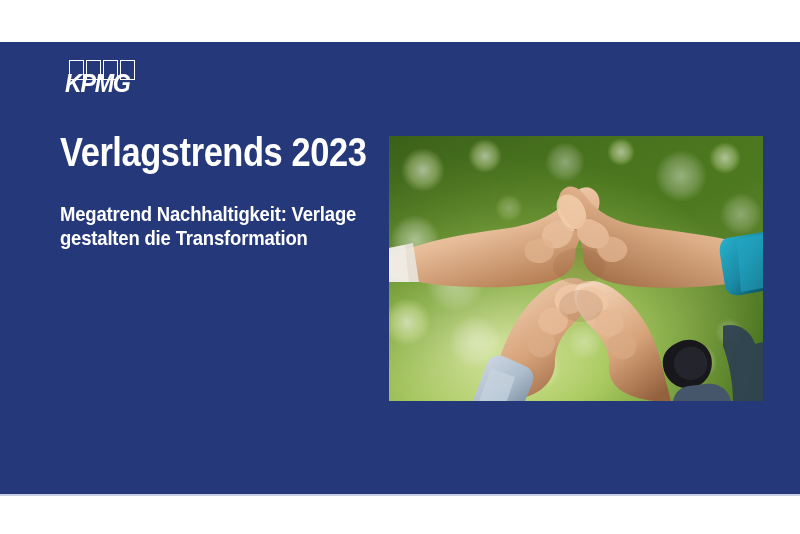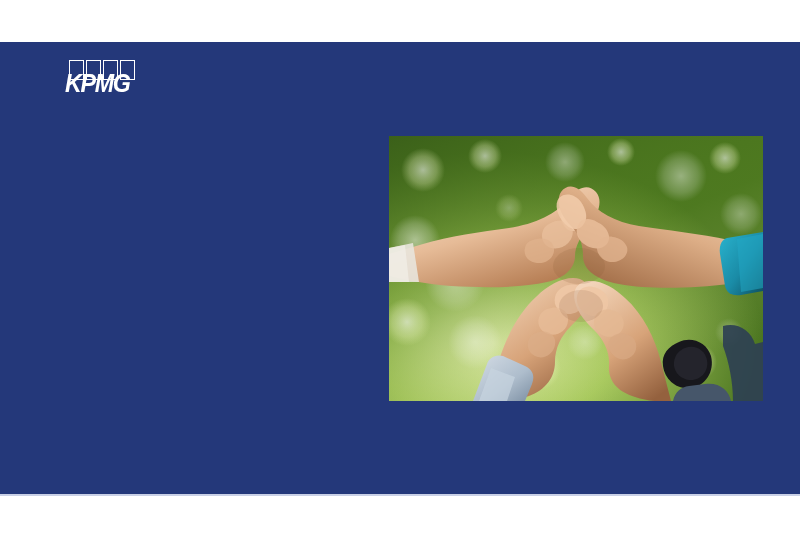--- a/index.html
+++ b/index.html
@@ -135,20 +135,24 @@
   <div class="logo">
     <div class="logo-boxes">
       <span class="logo-box"></span>
       <span class="logo-box"></span>
       <span class="logo-box"></span>
       <span class="logo-box"></span>
     </div>
     <div class="logo-word">KPMG</div>
   </div>
 
+  <div class="text-block">
+    <h1 class="cover-title">Verlagstrends 2023</h1>
+    <p class="cover-subtitle">Megatrend Nachhaltigkeit: Verlage gestalten die Transformation</p>
+  </div>
 
   <div class="photo">
     <svg width="374" height="265" viewBox="0 0 374 265" xmlns="http://www.w3.org/2000/svg">
       <defs>
         <radialGradient id="bgA" cx="28%" cy="78%" r="72%">
           <stop offset="0%" stop-color="#e8f2b4"></stop>
           <stop offset="45%" stop-color="#a8c95e"></stop>
           <stop offset="100%" stop-color="#4b7520"></stop>
         </radialGradient>
         <linearGradient id="bgB" x1="0" y1="0" x2="0.6" y2="1">

